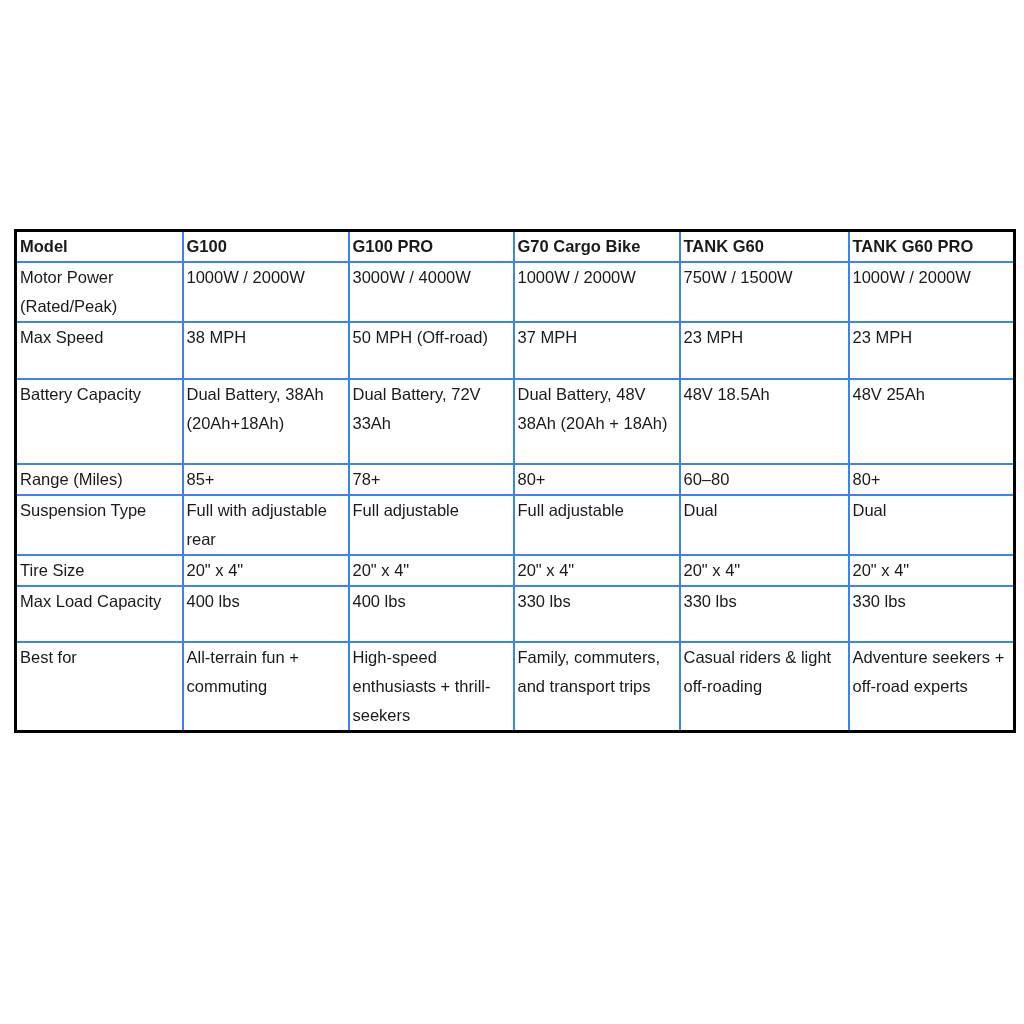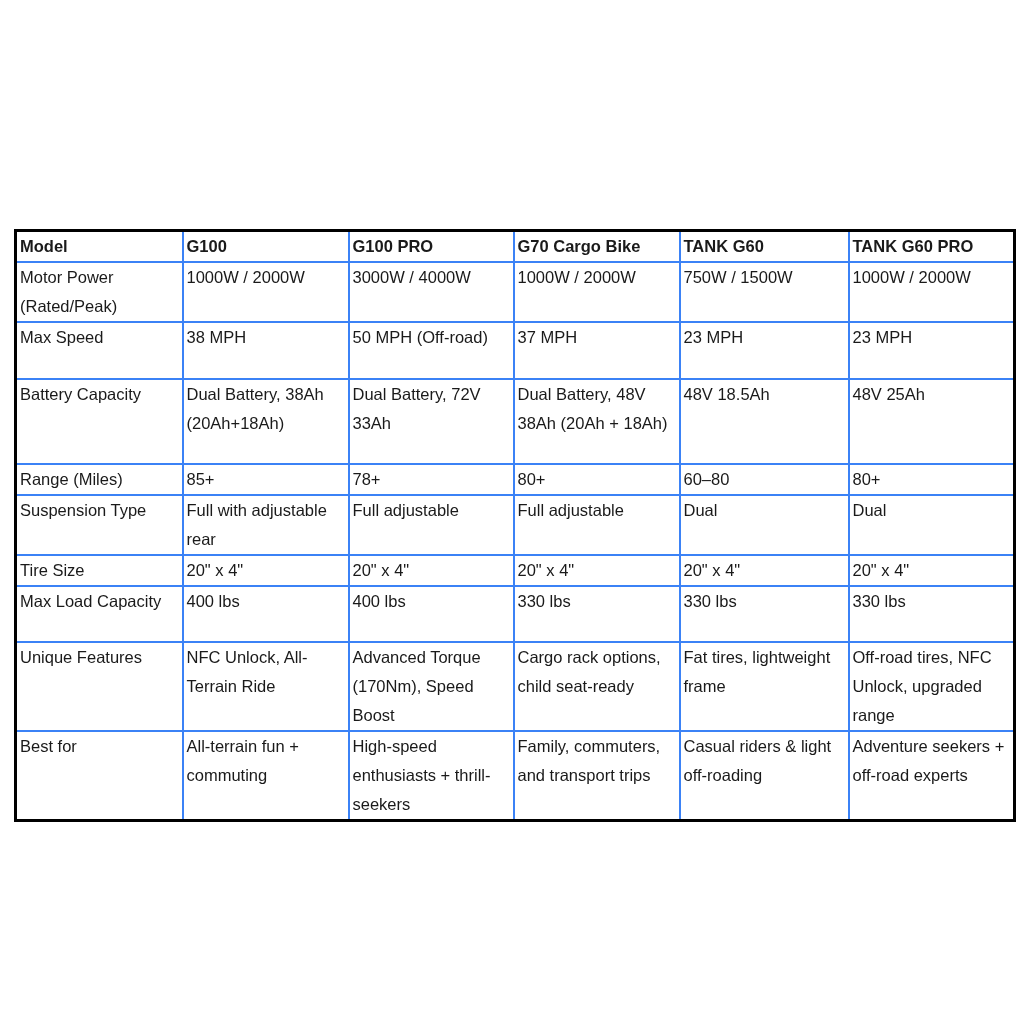--- a/index.html
+++ b/index.html
@@ -118,28 +118,20 @@
         </tr>
         <tr>
           <td style="height: 54px;">Max Load Capacity</td>
           <td>400 lbs</td>
           <td>400 lbs</td>
           <td>330 lbs</td>
           <td>330 lbs</td>
           <td>330 lbs</td>
         </tr>
         <tr>
-          <td style="height: 83px;">Unique Features</td>
-          <td>NFC Unlock, All-Terrain Ride</td>
-          <td>Advanced Torque (170Nm), Speed Boost</td>
-          <td>Cargo rack options, child seat-ready</td>
-          <td>Fat tires, lightweight frame</td>
-          <td>Off-road tires, NFC Unlock, upgraded range</td>
-        </tr>
-        <tr>
           <td style="height: 84px;">Best for</td>
           <td>All-terrain fun + commuting</td>
           <td>High-speed enthusiasts + thrill-seekers</td>
           <td>Family, commuters, and transport trips</td>
           <td>Casual riders &amp; light off-roading</td>
           <td>Adventure seekers + off-road experts</td>
         </tr>
       </tbody>
   </table>
 </div>

